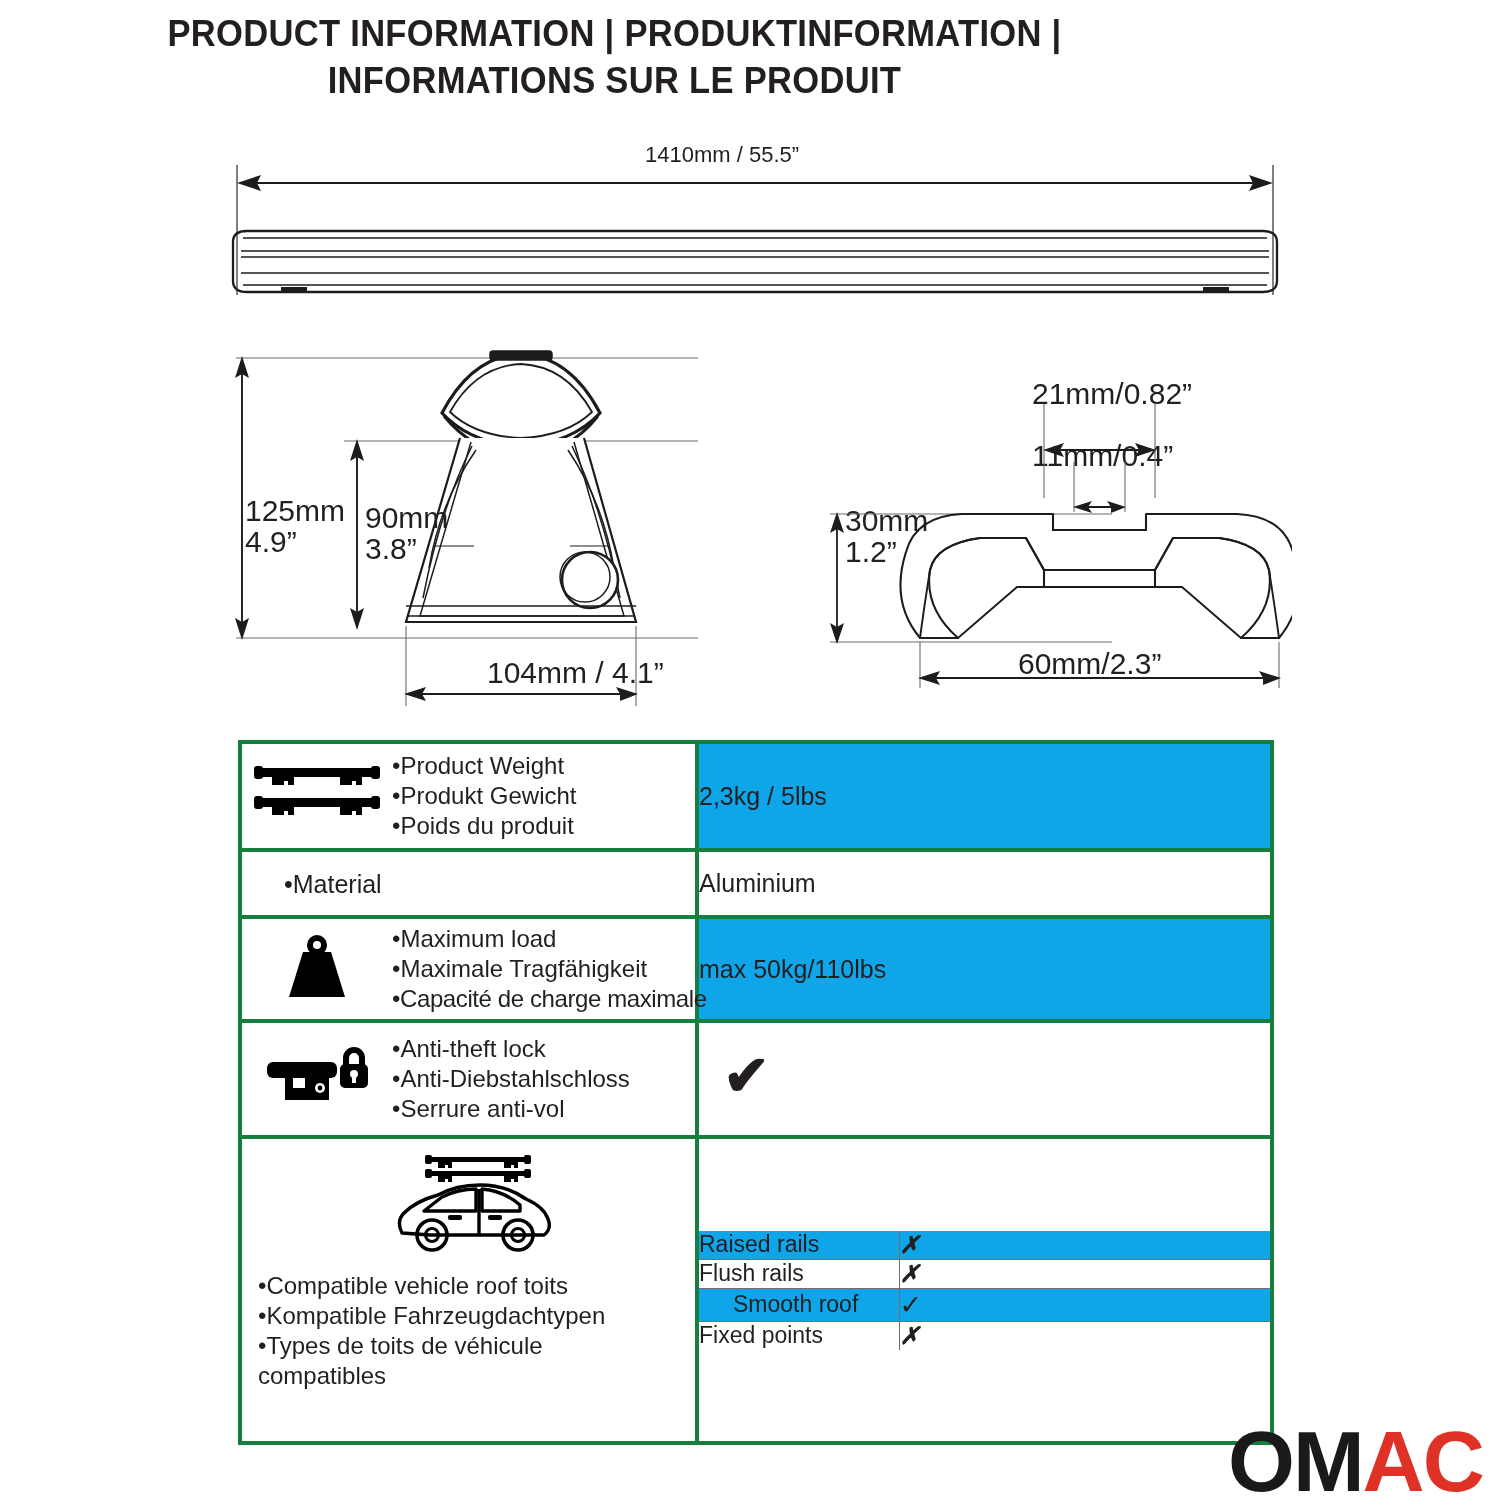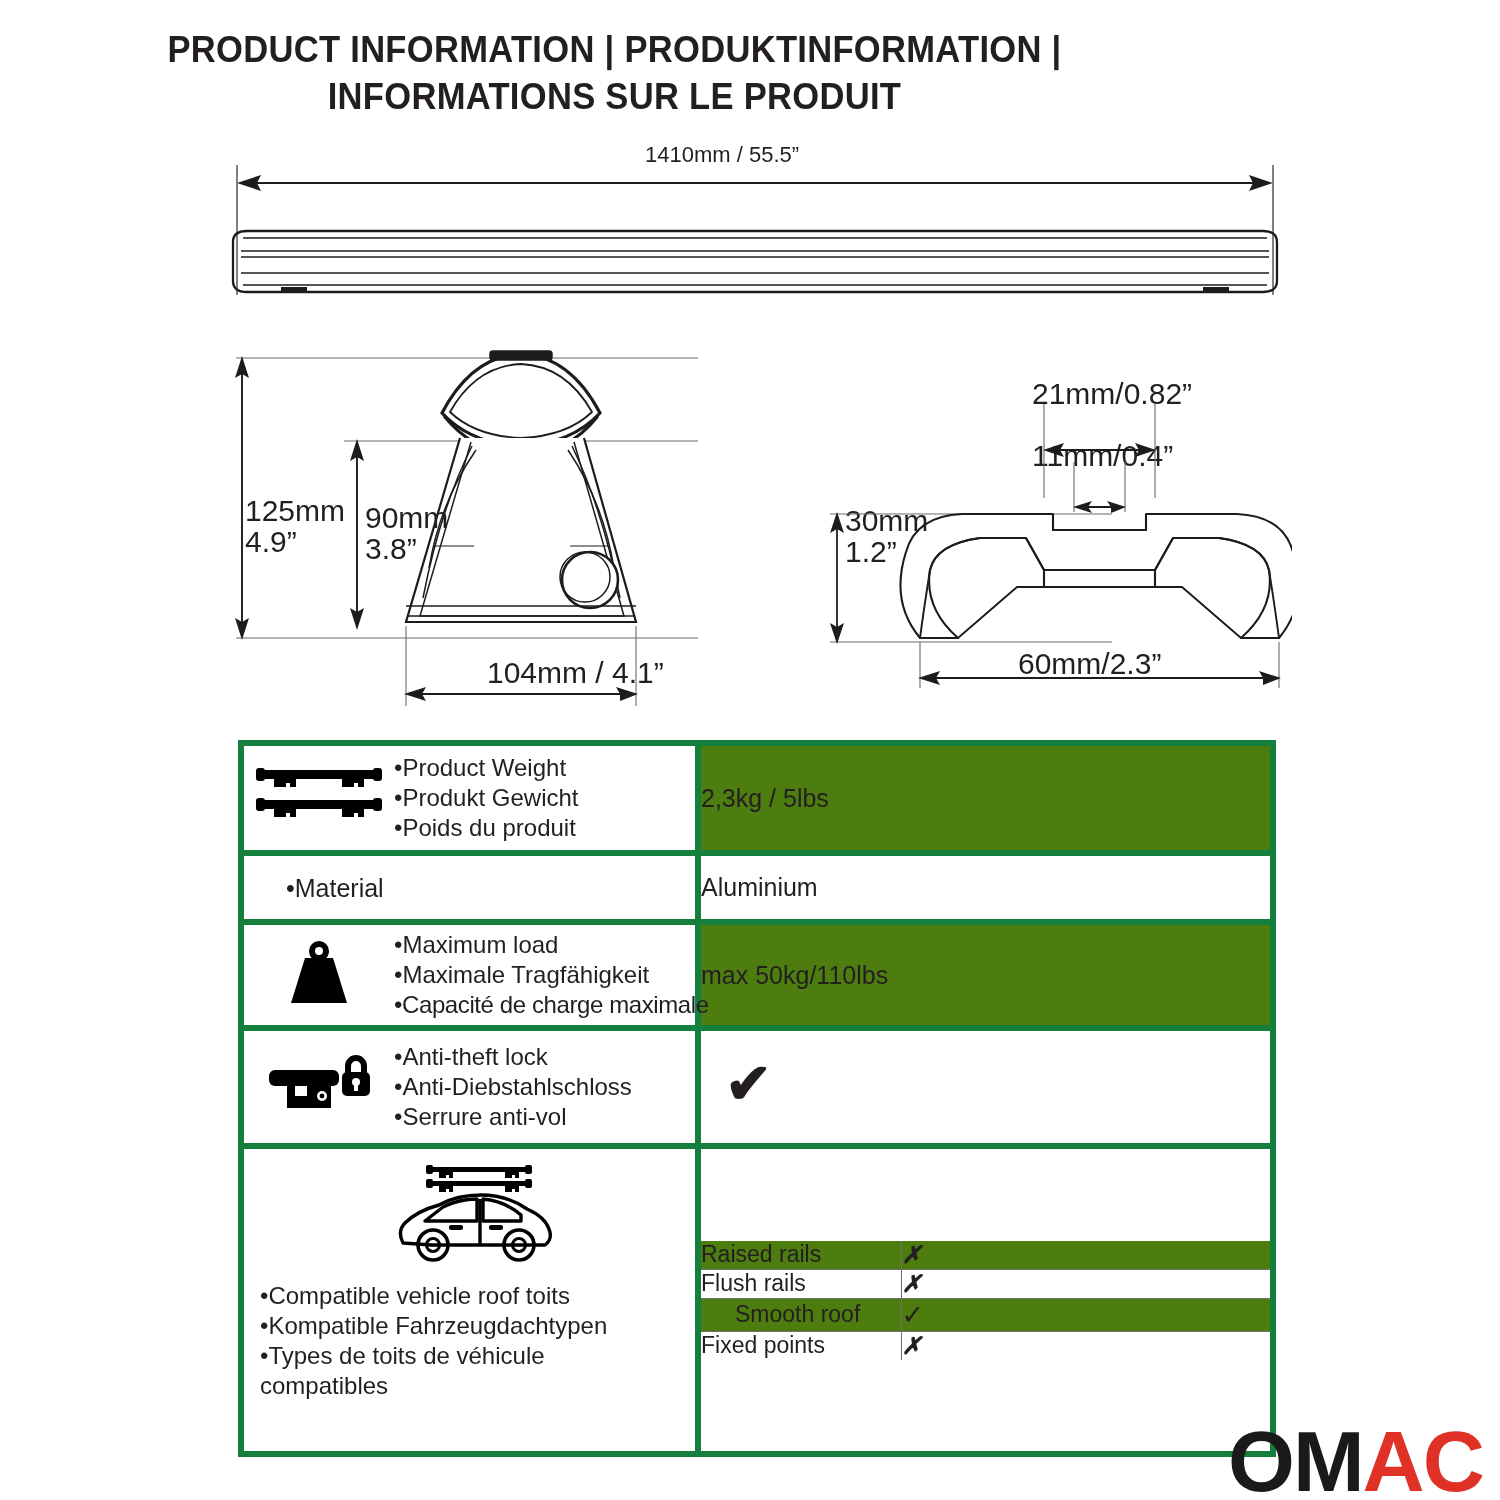--- a/index.html
+++ b/index.html
@@ -12,21 +12,21 @@
     height: 1500px;
     position: relative;
     font-family: "Liberation Sans", sans-serif;
     color: #1c1c1c;
     overflow: hidden;
   }
 
   
   #title-block {
     position: absolute;
-    left: 0; top: 26px;
+    left: 0; top: 10px;
     width: 1229px;
     text-align: center;
   }
   #title-block .line {
     font-size: 36px;
     font-weight: bold;
     letter-spacing: 0.3px;
     line-height: 47px;
     color: #231f20;
     display: block;
@@ -51,27 +51,27 @@
     position: absolute;
     left: 238px;
     top: 740px;
     width: 1032px;
     border-collapse: collapse;
     table-layout: fixed;
     font-size: 22px;
     color: #231f20;
   }
   #spec-table td {
-    border: 6px solid #15803d;
+    border: 4px solid #15803d;
     vertical-align: middle;
     padding: 0;
   }
   .lbl-cell { padding: 6px 4px 6px 10px; }
   .val-cell { padding-left: 22px; font-size: 25px; }
-  .shade { background: #4d7c0f; }
+  .shade { background: #0ea5e9; }
   .bullets { line-height: 30px; font-size: 24px; }
   .bullets div { white-space: nowrap; }
   .lbl-flex {
     display: flex;
     align-items: center;
   }
   .lbl-flex .ic { flex: 0 0 auto; width: 150px; text-align: center; }
   .lbl-flex .tx { flex: 1 1 auto; }
 
   .roof-name { padding: 16px 0 16px 16px; font-size: 23px; }

